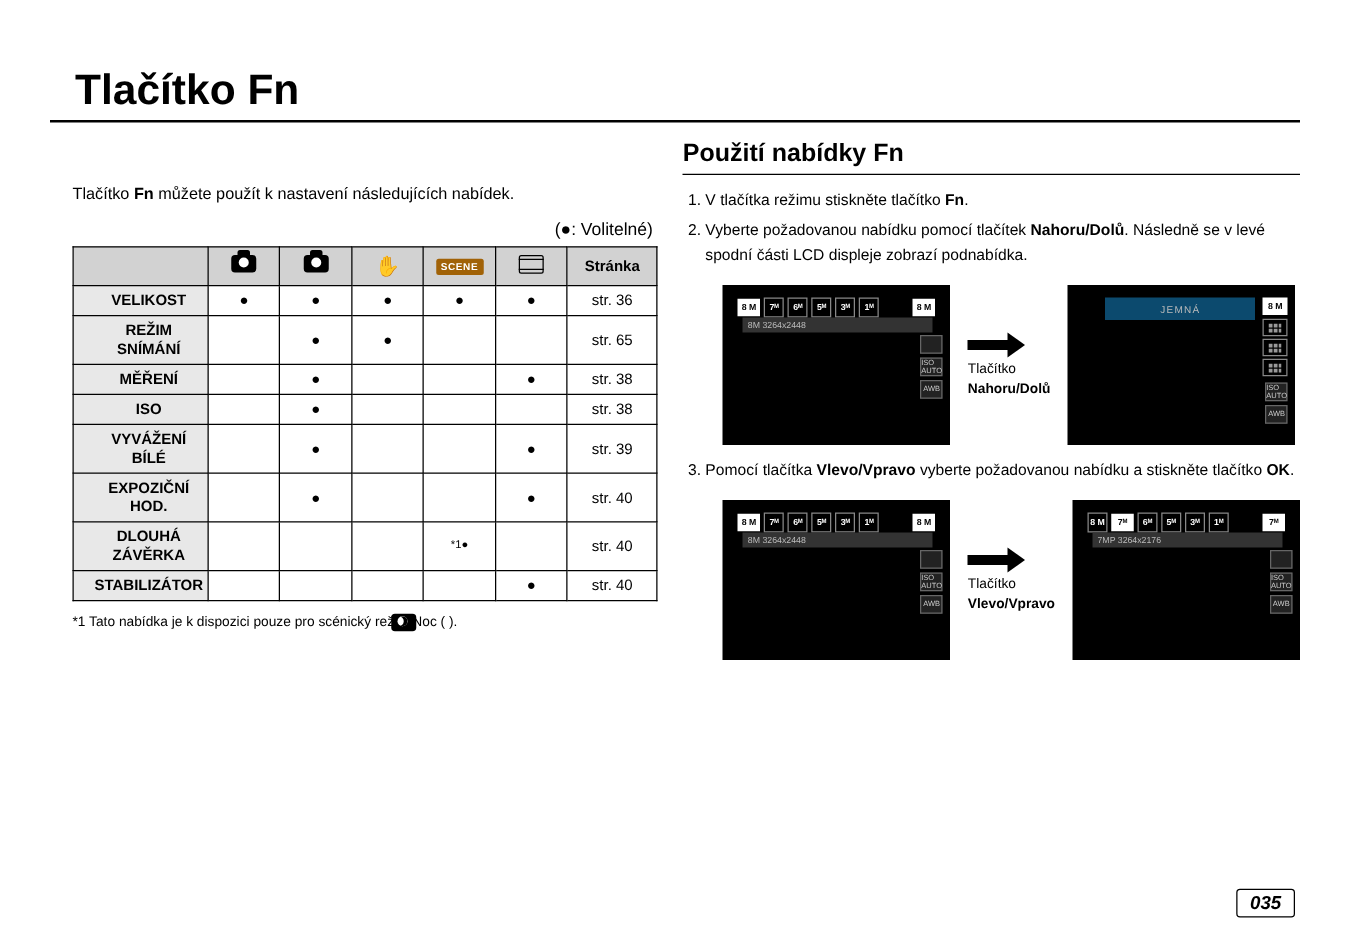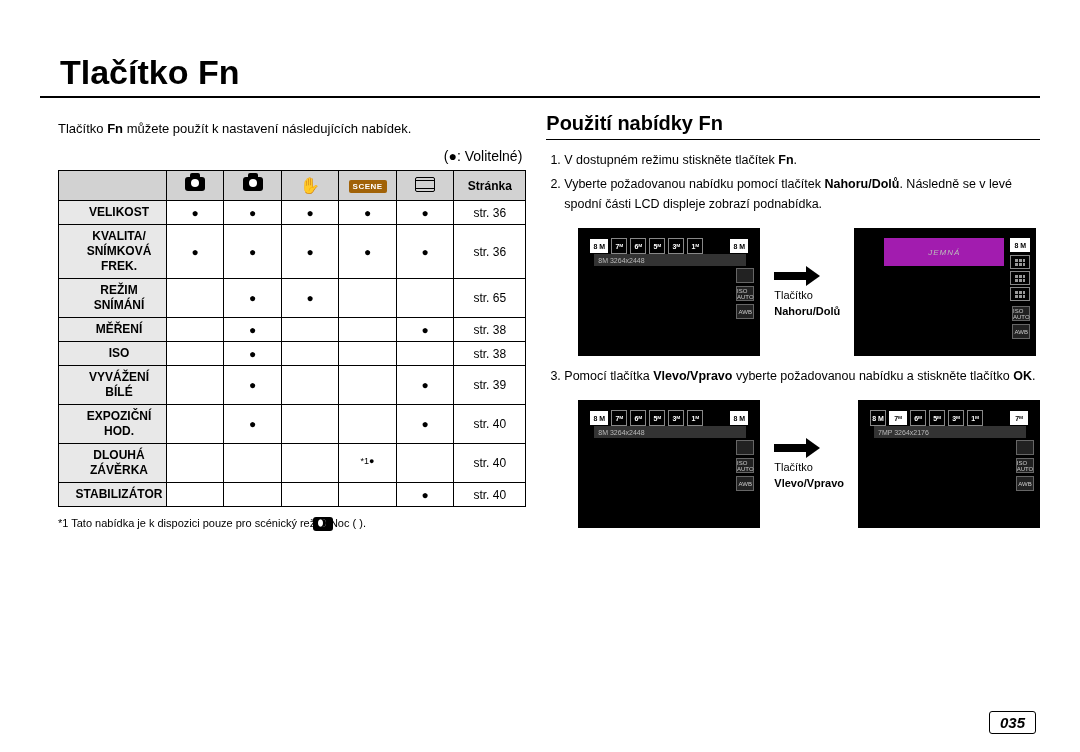--- a/index.html
+++ b/index.html
@@ -138,22 +138,22 @@
   .lcd-q-col .lcd-sel { margin-bottom:3px; }
   .lcd-q-opt {
     width:18px; height:12px; display:flex; align-items:center; justify-content:center;
     border:1px solid #888; margin-bottom:2px;
   }
   .lcd-q-opt .grid {
     width:10px; height:7px; display:grid; grid-template-columns:1fr 1fr 1fr; grid-template-rows:1fr 1fr; gap:1px;
   }
   .lcd-q-opt .grid div{ background:#999; }
   .lcd-q-label {
-    position:absolute; left:30px; top:10px; right:32px; height:28px;
-    display:flex; align-items:center; justify-content:center; background:#a21caf; font-size:8px; color:#bbb; letter-spacing:1px;font-style:italic;
+    position:absolute; left:30px; top:10px; right:32px; height:18px;
+    display:flex; align-items:center; justify-content:center; background:#0c4a6e; font-size:8px; color:#bbb; letter-spacing:1px;
   }
 
   .arrow-holder {
     display:flex; flex-direction:column; align-items:flex-start; gap:2px; font-size:11px; line-height:1.3;
   }
   .arrow {
     width:46px; height:20px; position:relative;
   }
   .arrow::before{
     content:""; position:absolute; left:0; top:6px; width:34px; height:8px; background:#000;
@@ -207,31 +207,20 @@
       <tr>
         <th class="rowlabel">VELIKOST</th>
         <td>●</td>
         <td>●</td>
         <td>●</td>
         <td>●</td>
         <td>●</td>
         <td>str. 36</td>
       </tr>
       <tr>
-        <th class="rowlabel" style="white-space:pre-line">KVALITA/
-SNÍMKOVÁ
-FREK.</th>
-        <td>●</td>
-        <td>●</td>
-        <td>●</td>
-        <td>●</td>
-        <td>●</td>
-        <td>str. 36</td>
-      </tr>
-      <tr>
         <th class="rowlabel">REŽIM SNÍMÁNÍ</th>
         <td></td>
         <td>●</td>
         <td>●</td>
         <td></td>
         <td></td>
         <td>str. 65</td>
       </tr>
       <tr>
         <th class="rowlabel">MĚŘENÍ</th>
@@ -296,21 +285,21 @@
       <span>*1 Tato nabídka je k dispozici pouze pro scénický režim Noc (        ).</span>&nbsp;<span class="moon-chip" style="margin-left:-56px;"></span>
     </div>
   </div>
 
   <div class="col-right">
     <div class="sub-heading">Použití nabídky Fn</div>
     <div class="sub-rule"></div>
 
     <ol class="steps">
       <li>
-        <span>V dostupném režimu stiskněte tlačítek </span><span class="bold">Fn</span><span>.</span>
+        <span>V tlačítka režimu stiskněte tlačítko </span><span class="bold">Fn</span><span>.</span>
       </li>
       <li>
         <span>Vyberte požadovanou nabídku pomocí tlačítek </span><span class="bold">Nahoru/Dolů</span><span>. Následně se v levé spodní části LCD displeje zobrazí podnabídka.</span>
       </li>
     </ol>
 
     <div class="lcd-row">
       <div class="lcd">
         <div class="lcd-top">
           <div class="lcd-sel">8 M</div>

